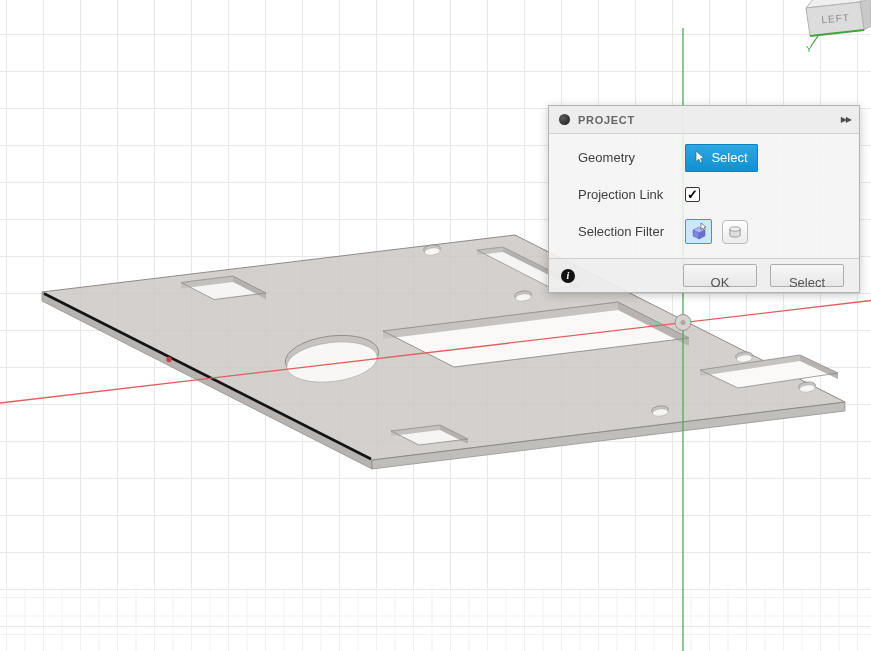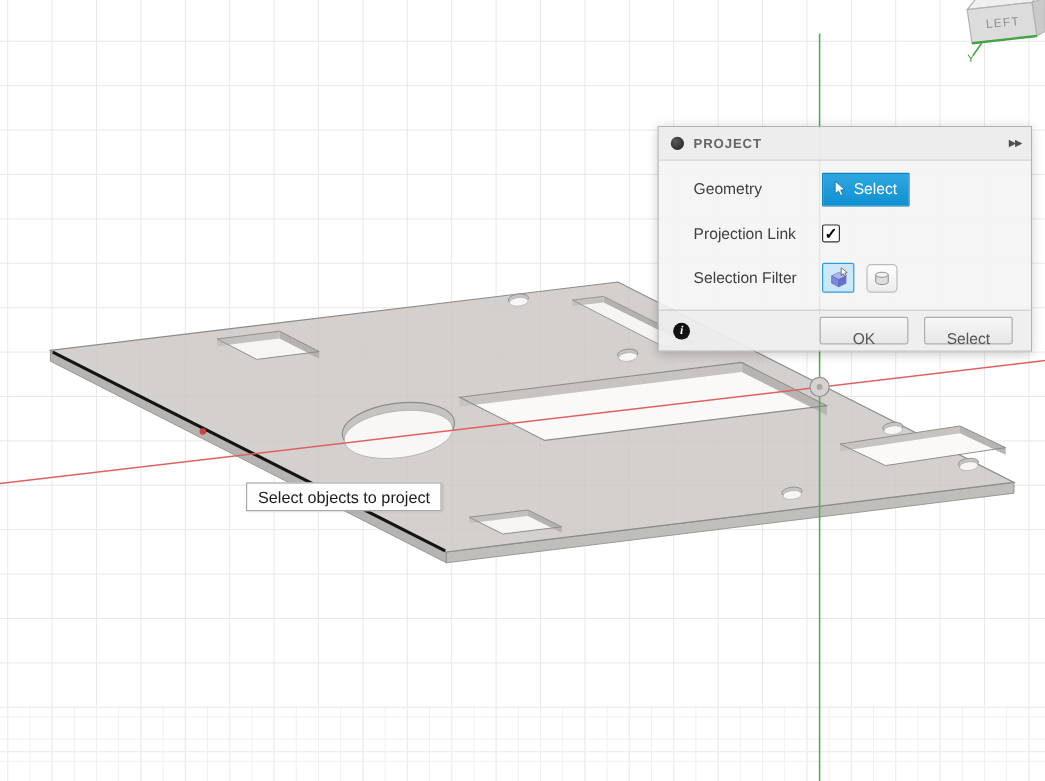--- a/index.html
+++ b/index.html
@@ -232,14 +232,13 @@
 
     <div class="dlg-footer">
       <span class="info-icon">
           <span>i</span>
         </span>
       <button class="dlg-btn">OK</button>
       <button class="dlg-btn">Select</button>
     </div>
   </div>
 
-  <div class="tooltip">Select objects to project</div>
 </div>
 
 </body></html>

